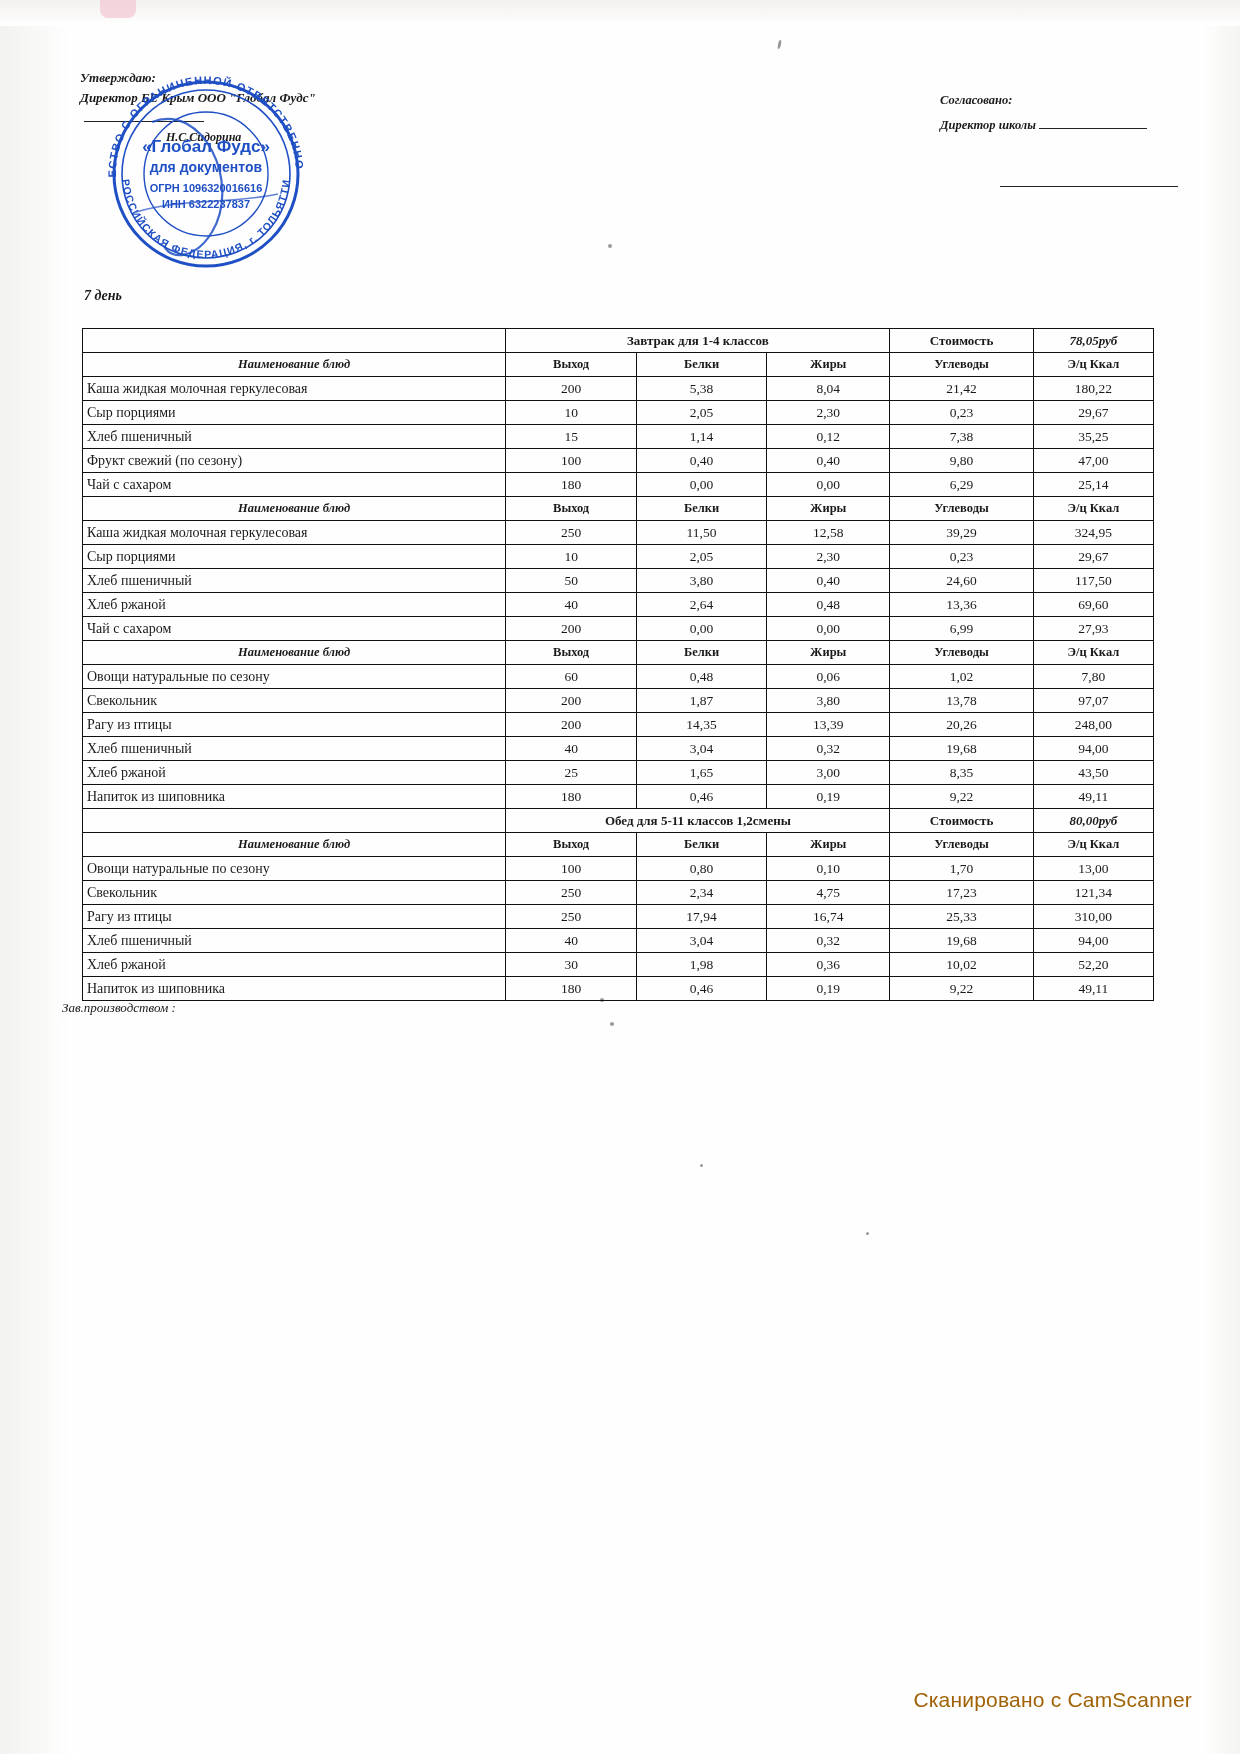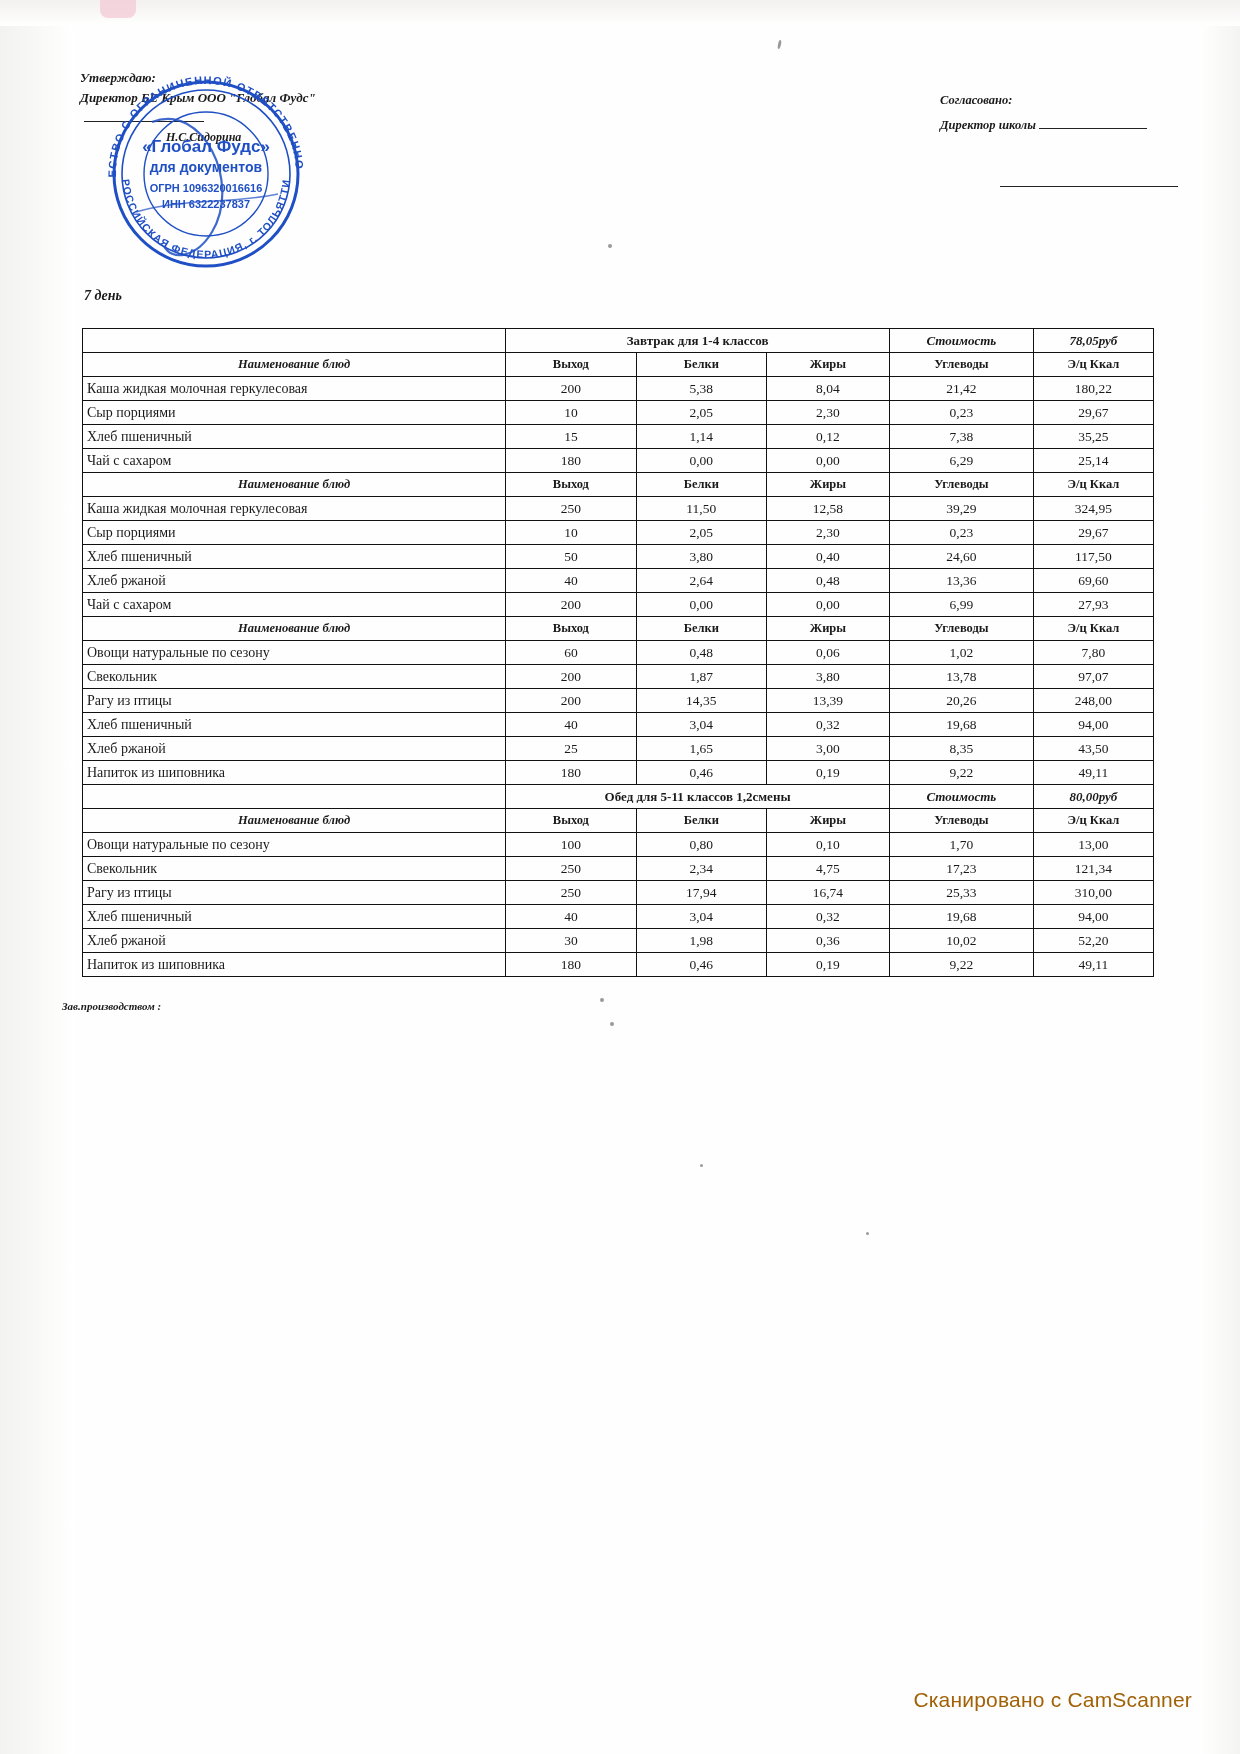--- a/index.html
+++ b/index.html
@@ -144,21 +144,20 @@
   .section-row td {
     font-weight: 700;
     font-size: 13px;
     text-align: center;
   }
   .section-title {
     text-align: center;
     font-weight: 700;
   }
   .section-cost-label {
-    font-style: italic;
     font-weight: 700;
     text-align: center;
   }
   .section-cost-value {
     font-style: italic;
     font-weight: 700;
     text-align: center;
   }
   .head-row td {
     font-weight: 700;
@@ -170,22 +169,22 @@
     text-align: center;
   }
   .dish-row .col-name { font-size: 14px; }
   .dish-row td { font-size: 13.5px; }
 
   .producer {
     position: absolute;
     left: 62px;
     top: 1000px;
     font-style: italic;
-    font-weight: 700;
-    font-size: 11px;
+    font-weight: 400;
+    font-size: 13px;
   }
 
   .camscanner {
     position: absolute;
     right: 48px;
     bottom: 42px;
     font-family: "Liberation Sans", sans-serif;
     font-size: 21px;
     color: #a16207;
     letter-spacing: .2px;
@@ -285,20 +284,28 @@
         </tr>
         <tr class="dish-row">
           <td class="col-name">Хлеб пшеничный</td>
           <td class="col-out">15</td>
           <td class="col-prot">1,14</td>
           <td class="col-fat">0,12</td>
           <td class="col-carb">7,38</td>
           <td class="col-kcal">35,25</td>
         </tr>
         <tr class="dish-row">
+          <td class="col-name">Фрукт свежий (по сезону)</td>
+          <td class="col-out">100</td>
+          <td class="col-prot">0,40</td>
+          <td class="col-fat">0,40</td>
+          <td class="col-carb">9,80</td>
+          <td class="col-kcal">47,00</td>
+        </tr>
+        <tr class="dish-row">
           <td class="col-name">Чай с сахаром</td>
           <td class="col-out">180</td>
           <td class="col-prot">0,00</td>
           <td class="col-fat">0,00</td>
           <td class="col-carb">6,29</td>
           <td class="col-kcal">25,14</td>
         </tr>
         <tr class="head-row">
           <td class="col-name">Наименование блюд</td>
           <td class="col-out">Выход</td>

